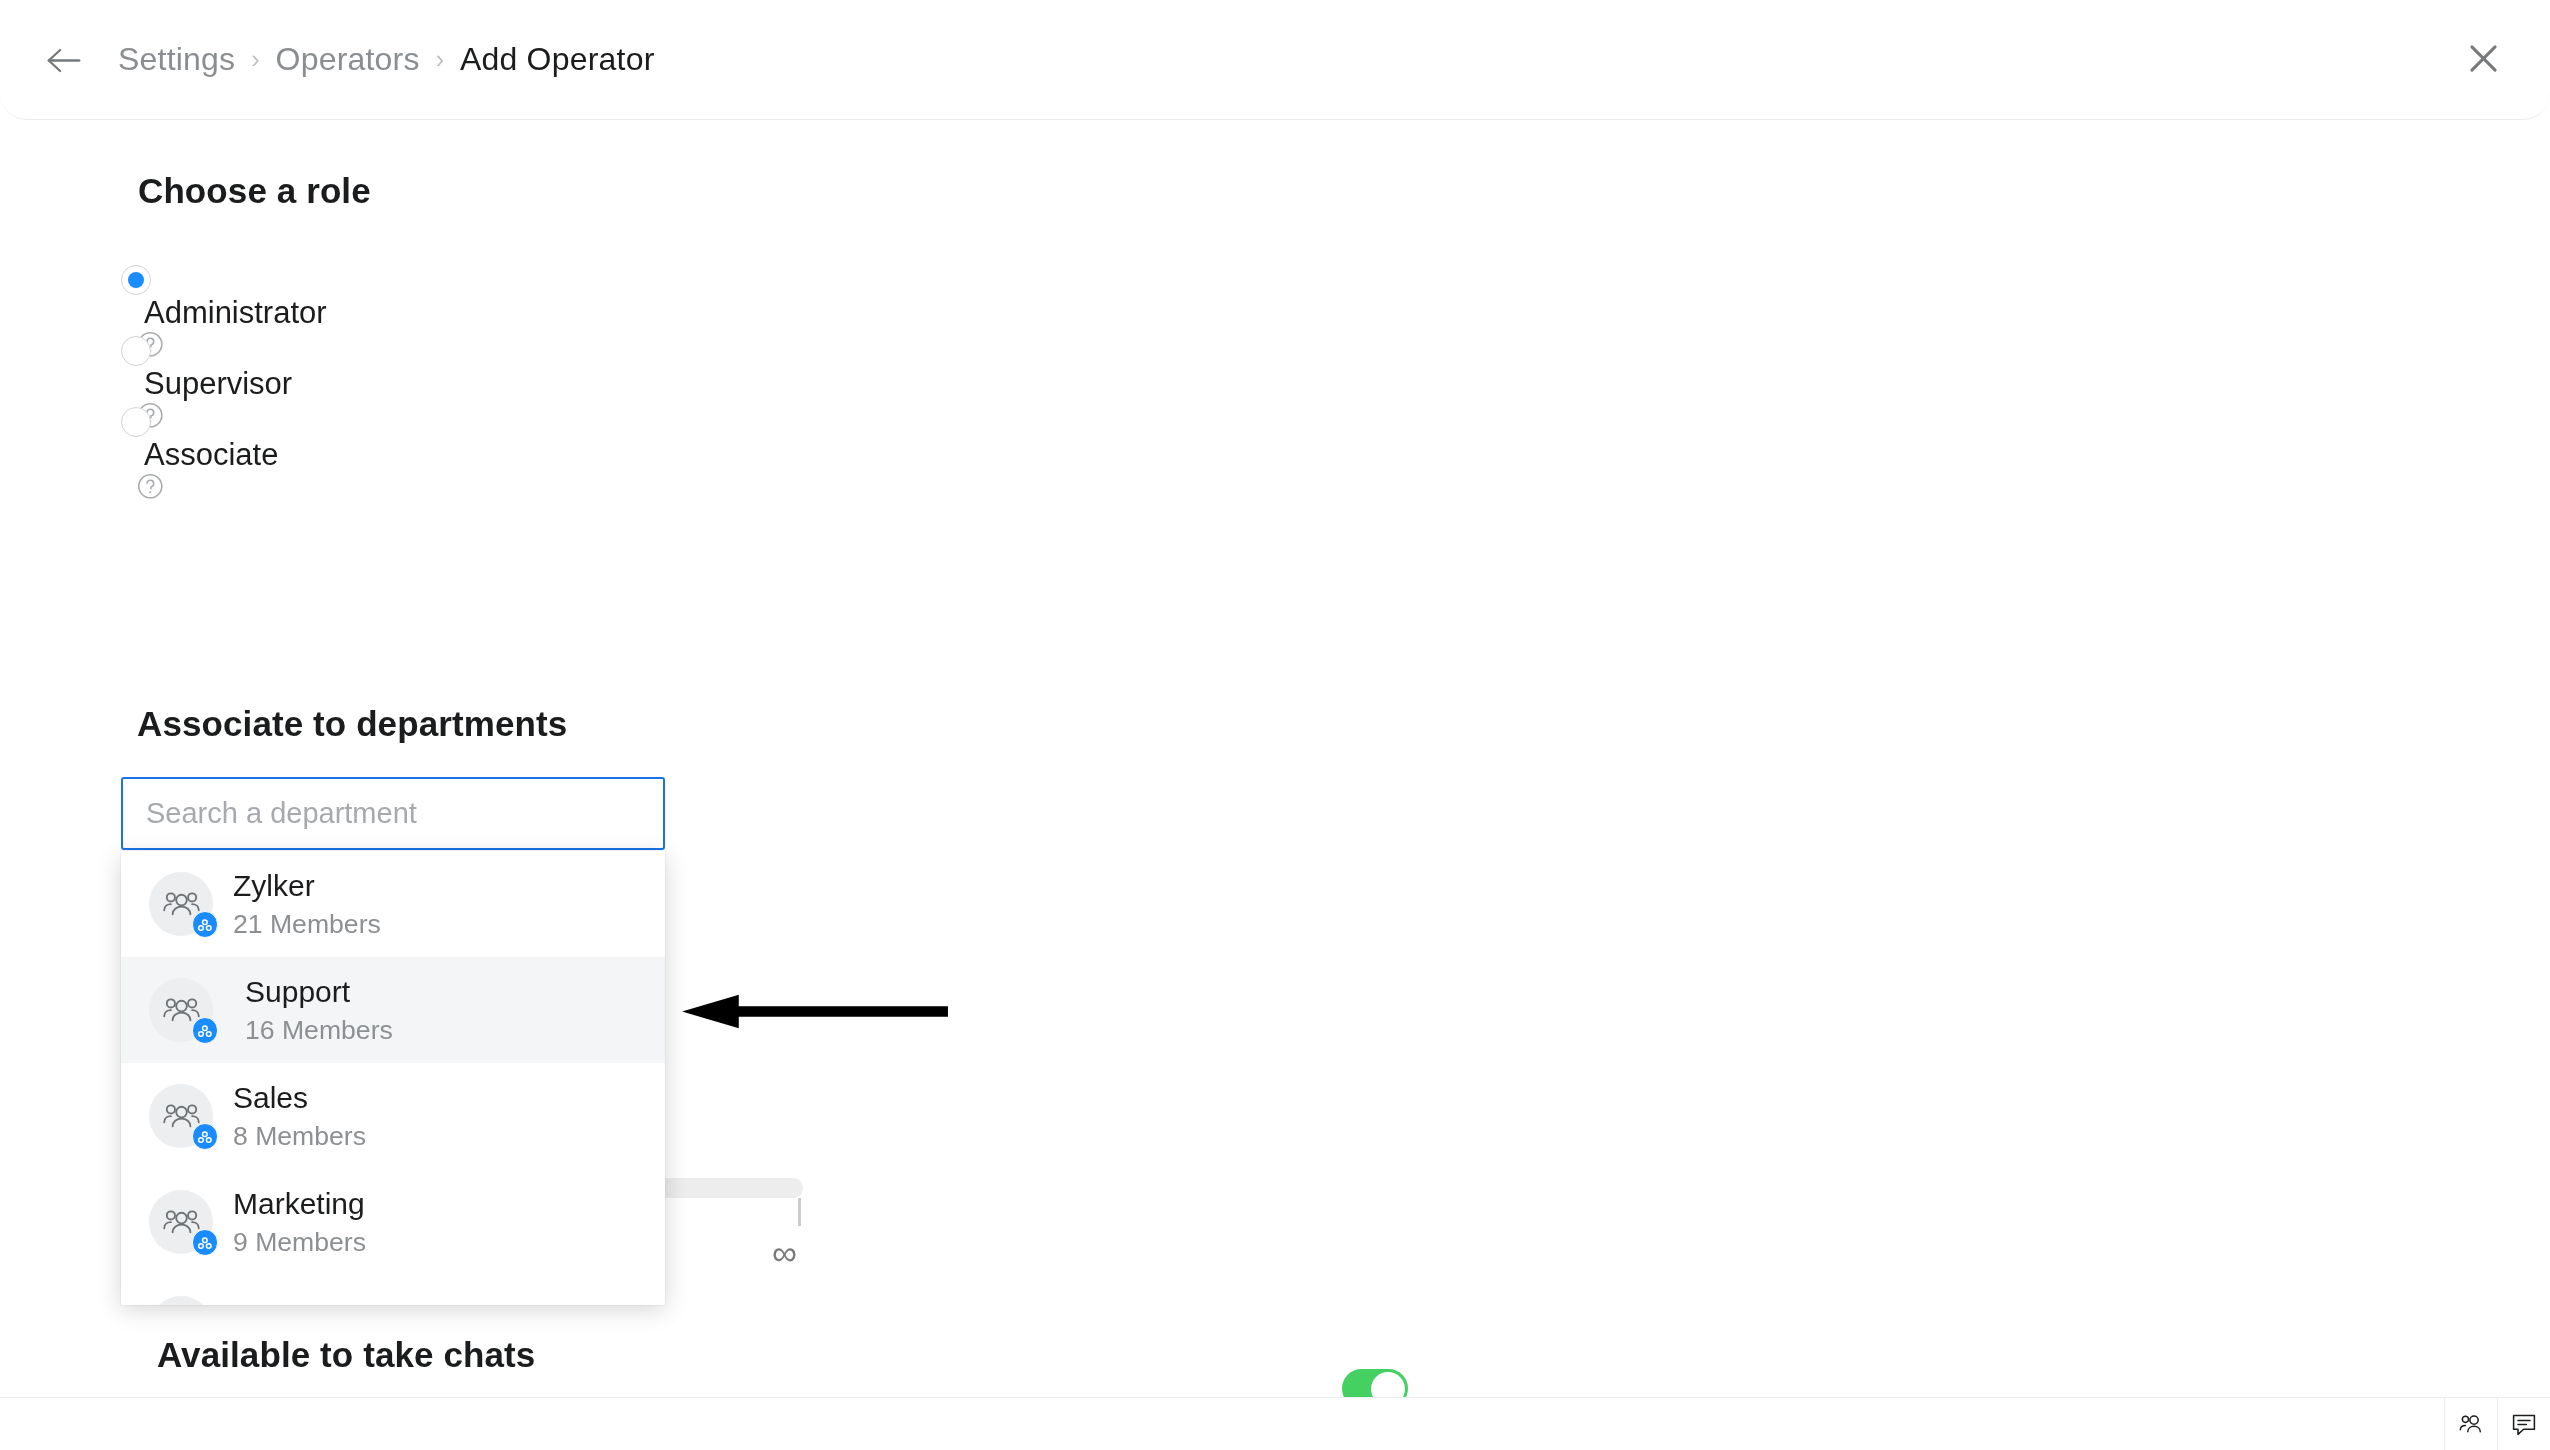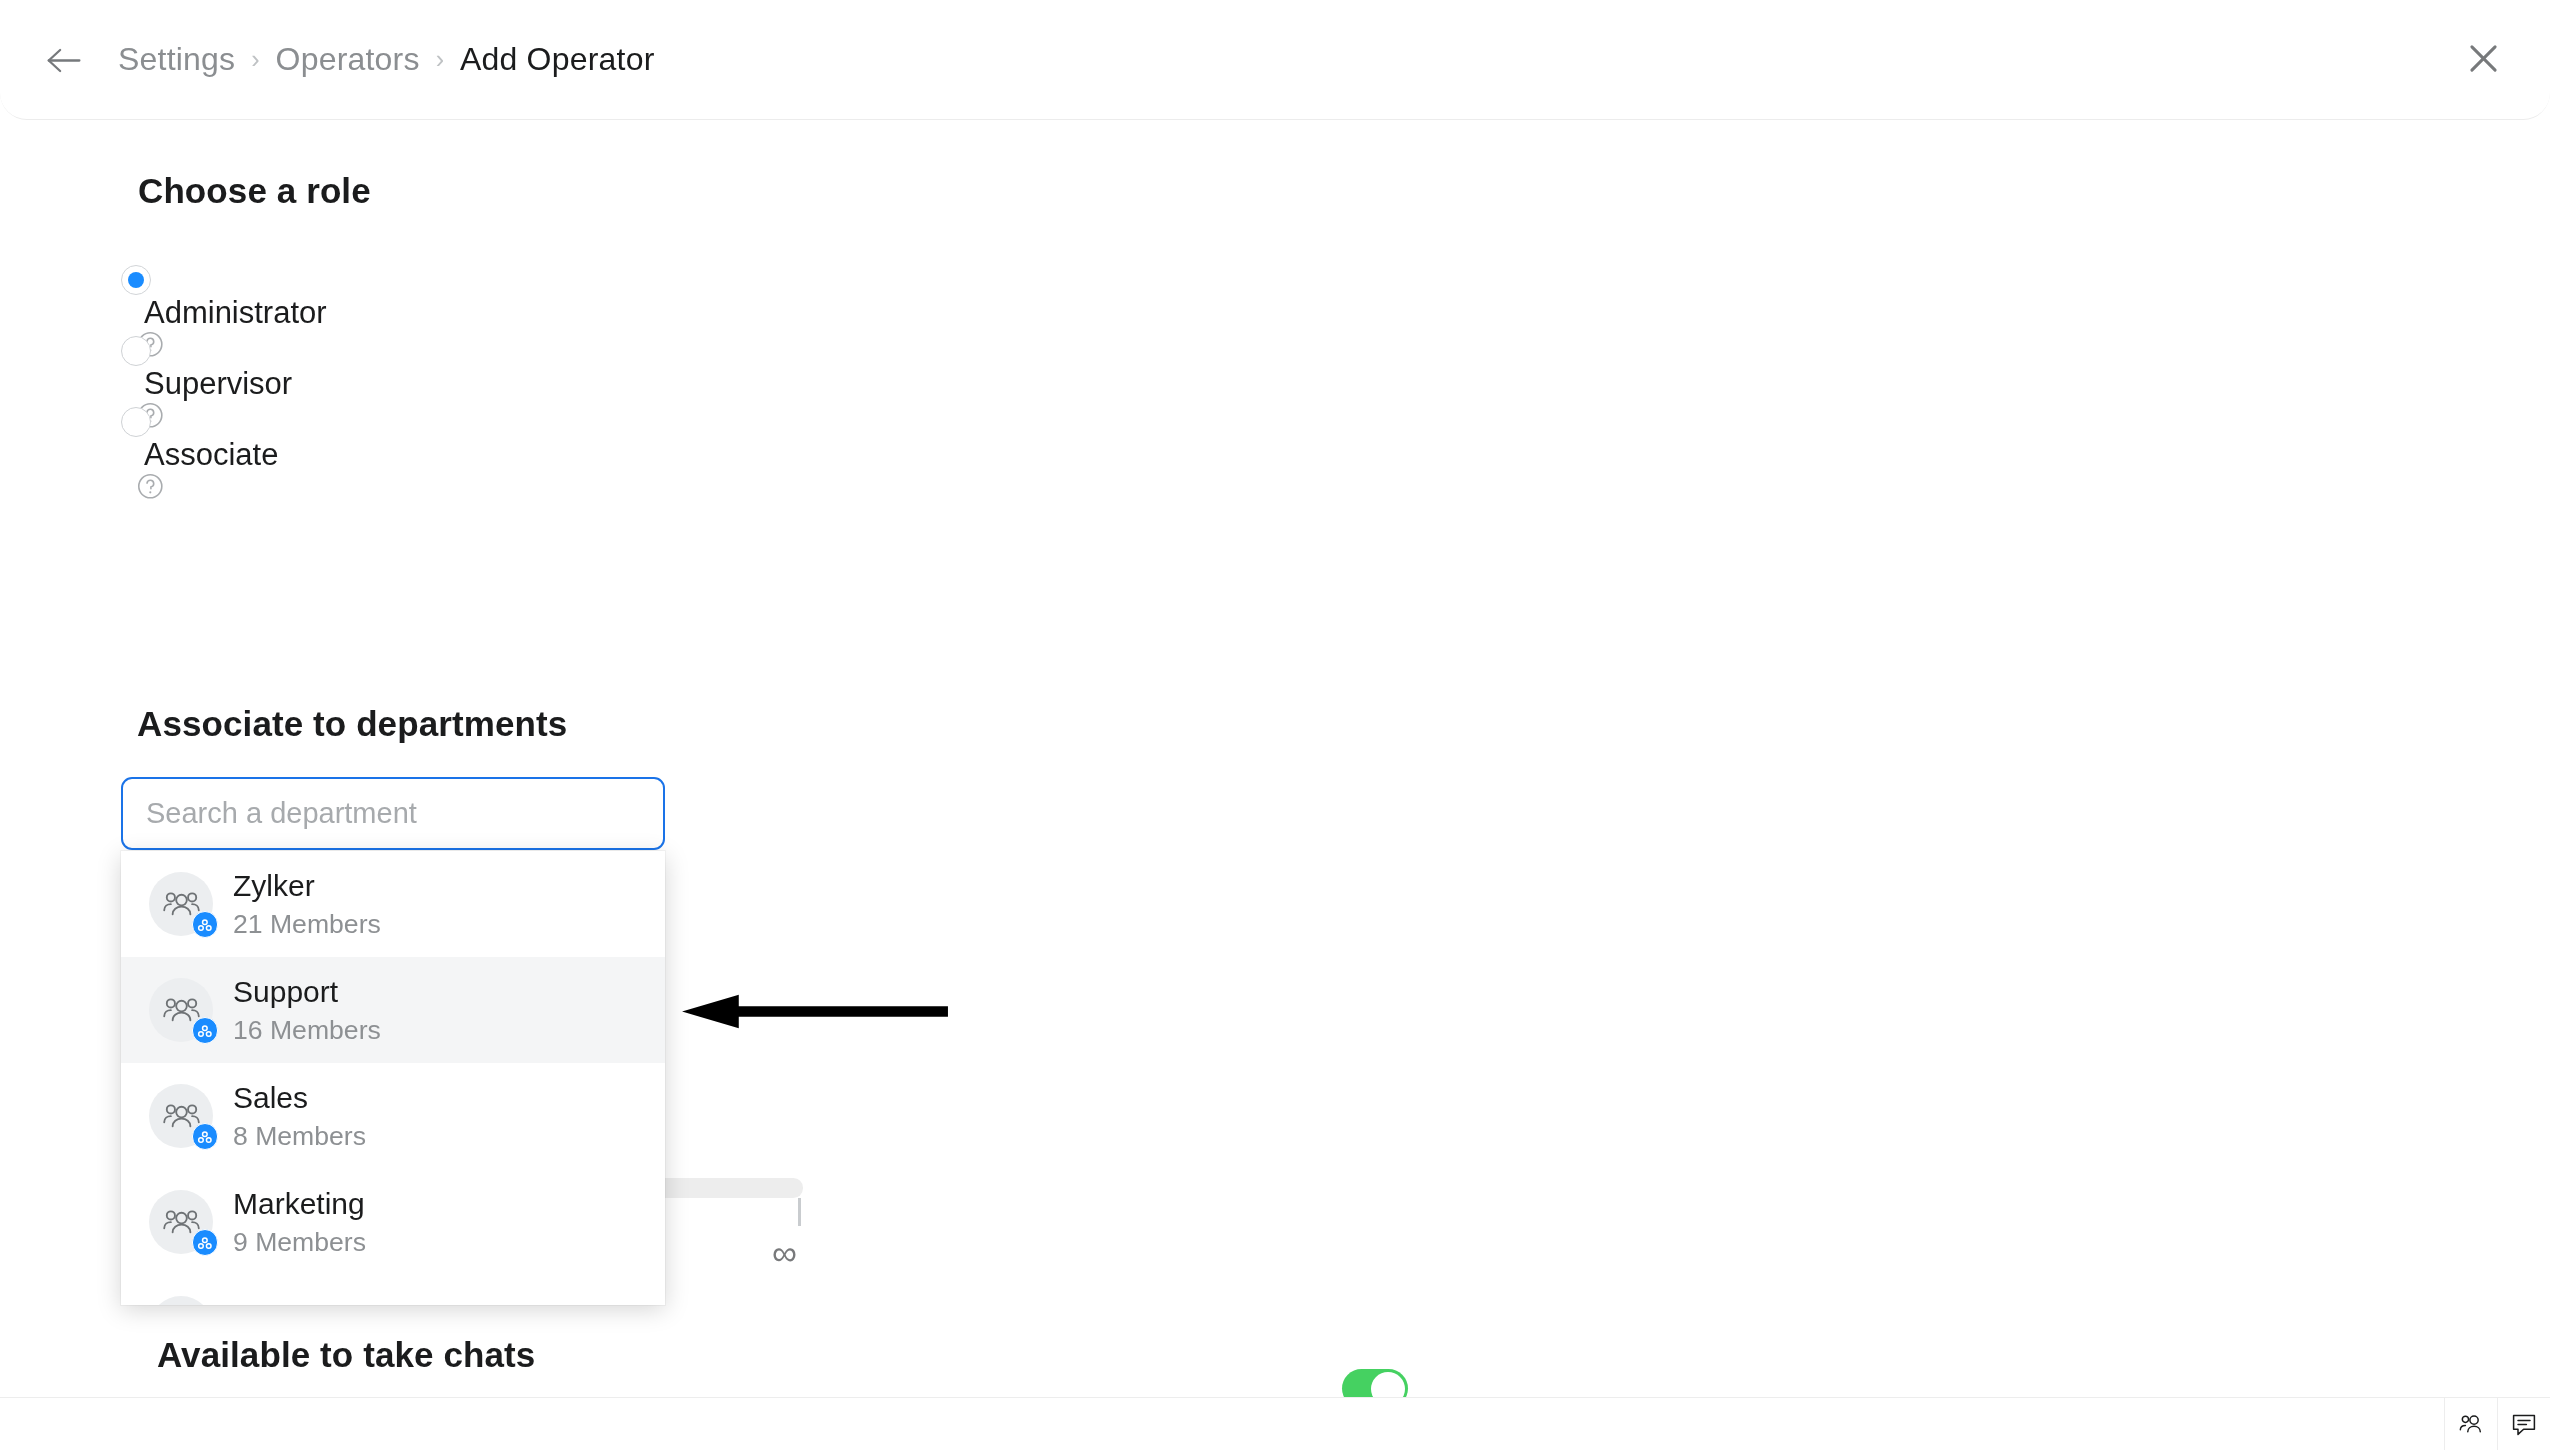--- a/index.html
+++ b/index.html
@@ -65,41 +65,41 @@
   }
   .help-icon {
     width: 26.6px; height: 26.6px; margin-left: 16px; color: #a9acaf;
     cursor: pointer; flex: 0 0 auto;
   }
 
   
   .dept-search {
     position: absolute; left: 121px; top: 657px;
     width: 544px; height: 73px;
-    border: 2.7px solid #1a73e8; border-radius: 11px;
+    border: 2.7px solid #1a73e8; border-radius: 3px;
     background: #fff;
     font-size: 29px; color: #1b1c1d;
     padding: 0 23px; outline: none;
     font-family: "Liberation Sans", sans-serif;
   }
   .dept-search::placeholder { color: #a7aaad; }
 
   
   .dropdown {
     position: absolute; left: 121px; top: 731px;
     width: 544px; height: 454px;
     background: #fff;
     box-shadow: 0 5.3px 23px rgba(0,0,0,.17), 0 0 0 0.9px rgba(0,0,0,.045);
     overflow: hidden; z-index: 30;
   }
   .dd-item {
     display: flex; align-items: center; height: 106px;
     padding-left: 28px; cursor: pointer; background: #fff;
   }
-  .dd-item.hover { background: #f4f5f6; }
+  .dd-item.hover { background: #f4f5f6; gap: 12px; }
   .dd-avatar {
     position: relative; width: 64px; height: 64px; border-radius: 50%;
     background: #eceef0; flex: 0 0 auto;
     display: flex; align-items: center; justify-content: center;
     color: #6e7275;
   }
   .dd-badge {
     position: absolute; right: -5.3px; bottom: -1.8px;
     width: 26.6px; height: 26.6px; border-radius: 50%;
     background: #1a8cff; border: 1.8px solid #fff;

